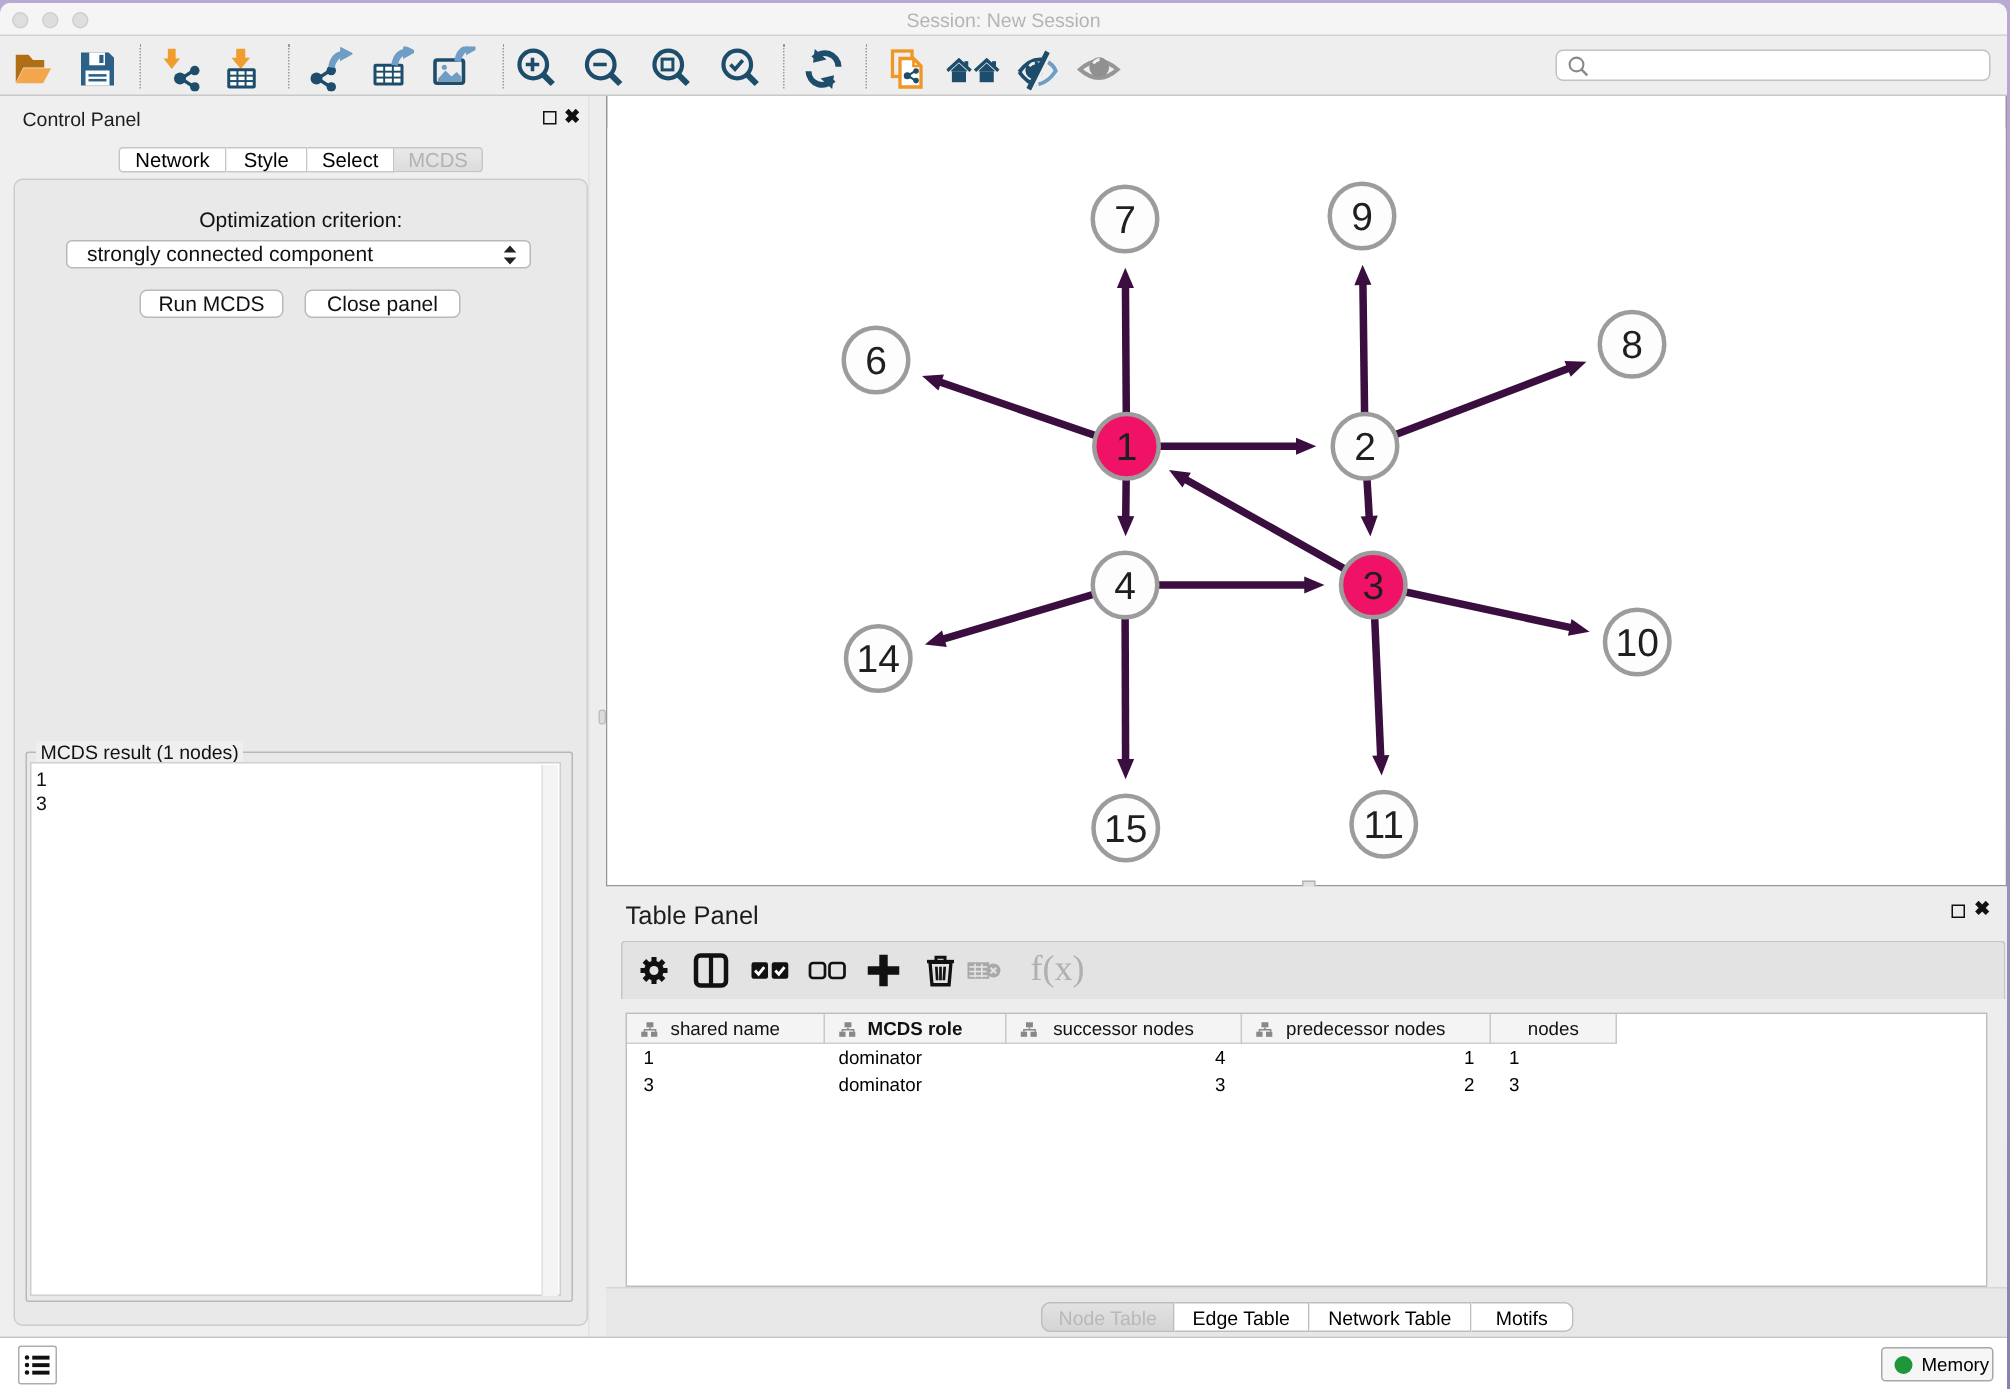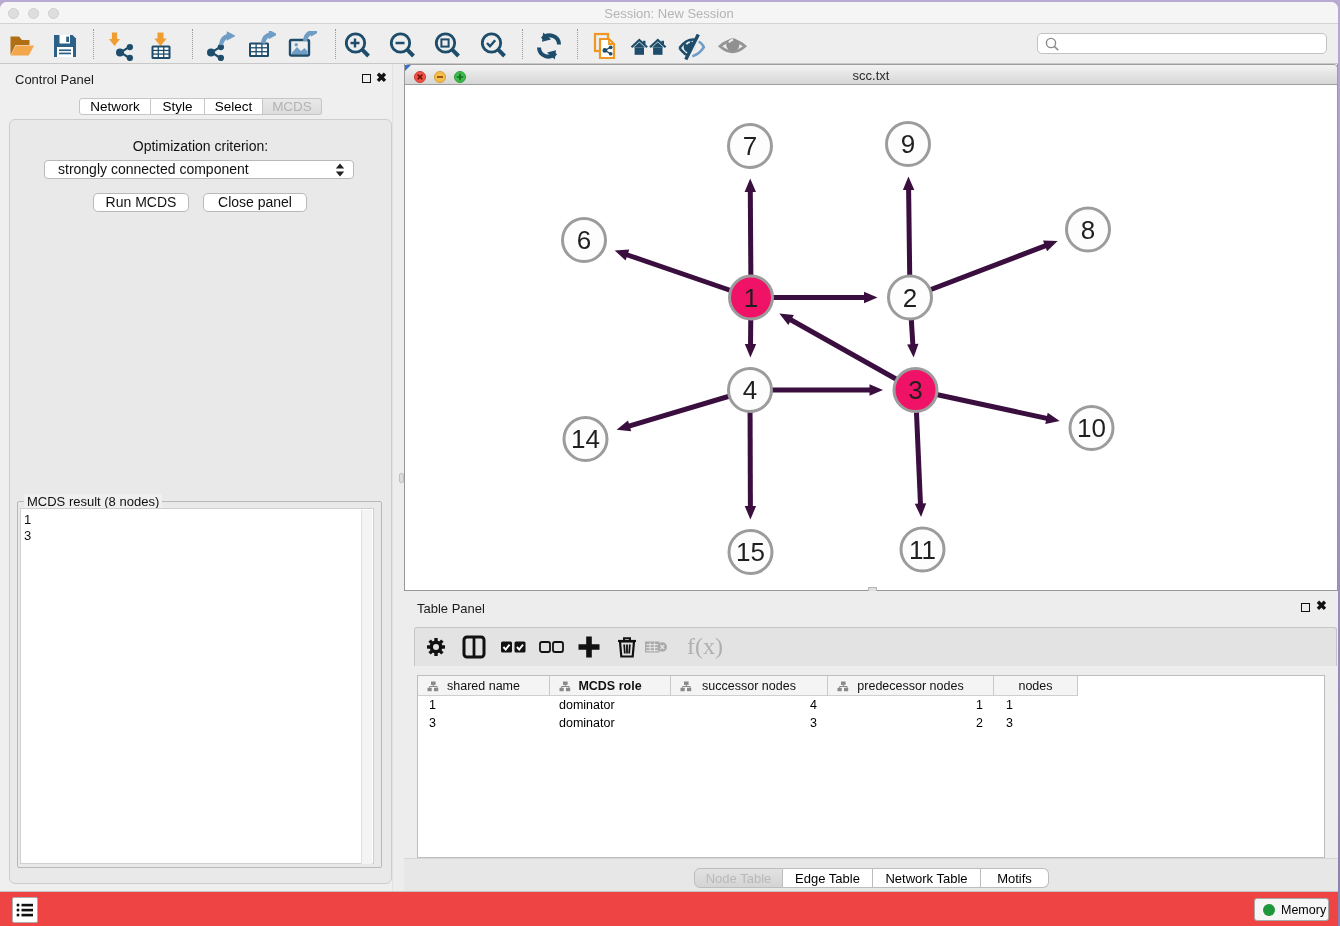--- a/index.html
+++ b/index.html
@@ -27,27 +27,27 @@
 #mcds-text { position:absolute; left:2px; top:6px; width:354px; height:356px; background:#fff; border:1px solid #cfcfcf; font-size:13px; color:#111; line-height:16px; padding:3px 0 0 3px; }
 #mcds-scroll { position:absolute; right:1px; top:1px; width:11px; height:354px; background:#f4f4f4; border-left:1px solid #e0e0e0; }
 
 #netwin { position:absolute; left:404px; top:62px; width:934px; height:527px; background:#fff; border:1px solid #979797; border-top:none; }
 #net-titlebar { position:absolute; left:-1px; top:0; width:934px; height:21px; background:linear-gradient(#f3f3f3,#d6d6d6); border:1px solid #9d9d9d; border-radius:4px 4px 0 0; }
 #net-title { position:absolute; left:0; top:3px; width:932px; text-align:center; font-size:13px; color:#2b2b2b; }
 .mac { position:absolute; top:6px; width:12px; height:12px; border-radius:50%; }
 #net-canvas { position:absolute; left:0; top:21px; width:932px; height:505px; background:#fff; overflow:hidden; }
 
 #tpanel { position:absolute; left:404px; top:589px; width:934px; height:300px; background:#ededed; }
-#tp-title { position:absolute; left:13px; top:10px; font-size:13px; color:#1c1c1c; }
+#tp-title { position:absolute; left:13px; top:10px; font-size:17px; color:#1c1c1c; }
 #tp-toolbar { position:absolute; left:10px; top:36px; width:923px; height:39px; background:#e3e3e3; border:1px solid #c6c6c6; border-bottom:none; border-radius:3px 3px 0 0; }
 #tp-table { position:absolute; left:13px; top:84px; width:908px; height:183px; background:#fff; border:1px solid #bdbdbd; font-size:12.5px; }
 #tp-tabband { position:absolute; left:0; top:267px; width:934px; height:33px; background:#e7e7e7; border-top:1px solid #d6d6d6; }
 .btab { position:absolute; top:8.5px; height:20px; line-height:19px; font-size:13px; text-align:center; background:#fff; border:1px solid #bdbdbd; color:#000; }
 
-#statusbar { position:absolute; left:0; top:889px; width:1338px; height:35px; background:#ef4444; border-top:1px solid #c4c4c4; }
+#statusbar { position:absolute; left:0; top:889px; width:1338px; height:35px; background:#ffffff; border-top:1px solid #c4c4c4; }
 #listbtn { position:absolute; left:12px; top:5px; width:26px; height:26px; background:#fff; border:1px solid #aeaeae; border-radius:2px; }
 #membtn { position:absolute; left:1254px; top:6px; width:75px; height:23px; background:#f6f6f6; border:1px solid #a8a8a8; border-radius:3px; }
 </style>
 </head>
 <body>
 <div id="win">
   <div id="titlebar">
     <div class="tl" style="left:8px"></div>
     <div class="tl" style="left:28px"></div>
     <div class="tl" style="left:48px"></div>
@@ -214,44 +214,25 @@
     <div id="cp-box"></div>
     <div id="dropdown">strongly connected component
       <svg width="12" height="16" viewBox="0 0 12 16" style="position:absolute;right:7px;top:1px;">
         <path d="M1.8 6.4 L6 1.6 L10.2 6.4 Z M1.8 9.6 L6 14.4 L10.2 9.6 Z" fill="#222"></path>
       </svg>
     </div>
     <div id="opt-label">Optimization criterion:</div>
     <div class="btn" style="left:93px;width:96px;">Run MCDS</div>
     <div class="btn" style="left:203px;width:104px;">Close panel</div>
     <div id="mcds-box">
-      <div id="mcds-label">MCDS result (8 nodes)</div>
+      <div id="mcds-label">MCDS result (1 nodes)</div>
       <div id="mcds-text">1<br>3<div id="mcds-scroll"></div></div>
     </div>
   </div>
   <div id="netwin">
-    <div id="net-titlebar">
-      <div class="mac" style="left:9px;background:#ef5348;border:1px solid #ce3a31;">
-          <svg width="10" height="10" viewBox="0 0 10 10" style="position:absolute;left:0;top:0;">
-            <path d="M2.6 2.6 L7.4 7.4 M7.4 2.6 L2.6 7.4" stroke="#7e1408" stroke-width="1.7"></path>
-          </svg>
-        </div>
-      <div class="mac" style="left:29px;background:#f6bd4a;border:1px solid #d59e32;">
-          <svg width="10" height="10" viewBox="0 0 10 10" style="position:absolute;left:0;top:0;">
-            <path d="M2 5 h6" stroke="#96591a" stroke-width="1.8"></path>
-          </svg>
-        </div>
-      <div class="mac" style="left:49px;background:#3ebb4b;border:1px solid #2f9c3a;">
-          <svg width="10" height="10" viewBox="0 0 10 10" style="position:absolute;left:0;top:0;">
-            <path d="M5 1.8 v6.4 M1.8 5 h6.4" stroke="#156e23" stroke-width="1.7"></path>
-          </svg>
-        </div>
-      <div id="net-title">scc.txt</div>
-      <div style="position:absolute;left:0;top:0;width:0;height:0;border-top:6px solid #3b6fd4;border-right:6px solid transparent;"></div>
-    </div>
     <div id="net-canvas">
       <svg id="graph" style="position:absolute;left:0;top:1px" width="932" height="505" viewBox="0 0 932 505" font-family="Liberation Sans, sans-serif">
 <line x1="346.0" y1="211.5" x2="345.3" y2="104.5" stroke="#3a0e3e" stroke-width="5"></line>
 <polygon points="351.0,106.0 339.6,106.0 345.2,92.5" fill="#3a0e3e"></polygon>
 <line x1="346.0" y1="211.5" x2="221.1" y2="168.5" stroke="#3a0e3e" stroke-width="5"></line>
 <polygon points="224.3,163.6 220.6,174.4 209.7,164.6" fill="#3a0e3e"></polygon>
 <line x1="346.0" y1="211.5" x2="460.5" y2="211.5" stroke="#3a0e3e" stroke-width="5"></line>
 <polygon points="459.0,217.2 459.0,205.8 472.5,211.5" fill="#3a0e3e"></polygon>
 <line x1="346.0" y1="211.5" x2="345.5" y2="259.5" stroke="#3a0e3e" stroke-width="5"></line>
 <polygon points="339.8,257.9 351.2,258.1 345.4,271.5" fill="#3a0e3e"></polygon>

